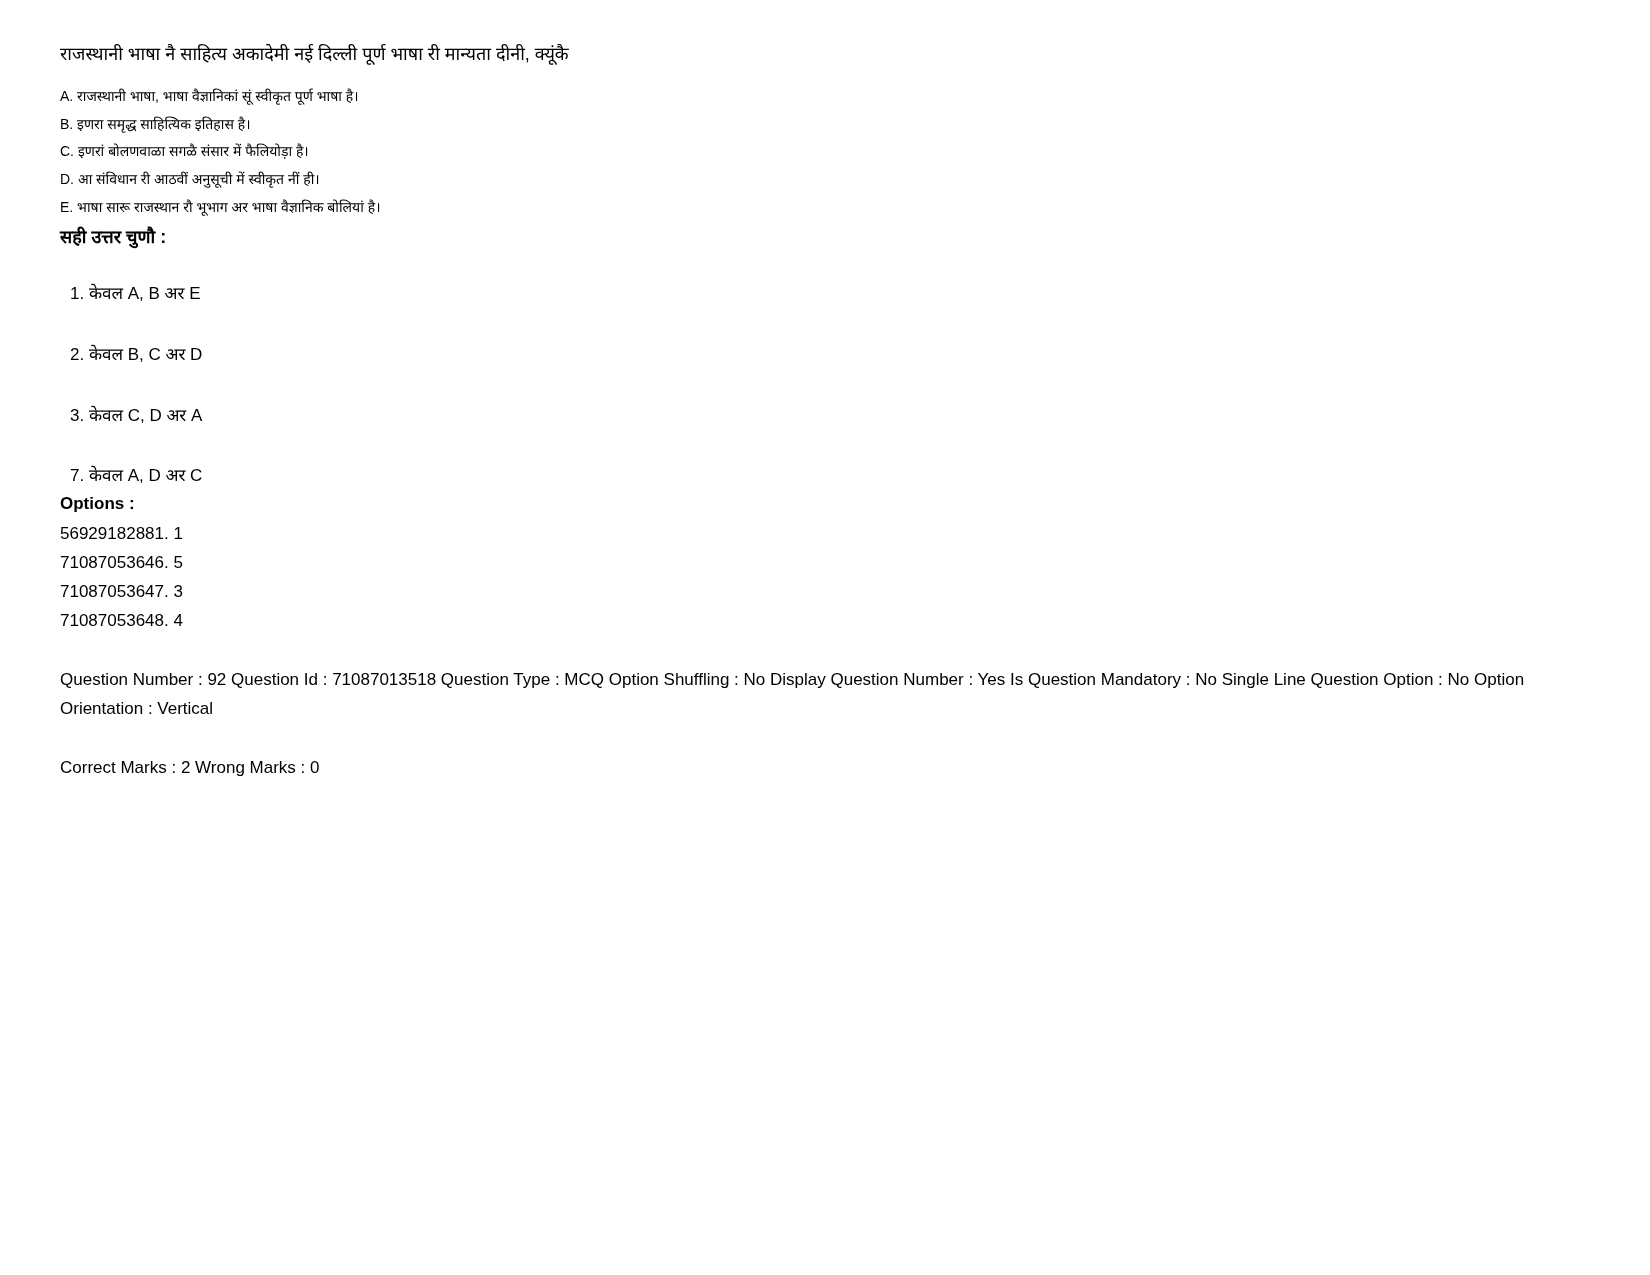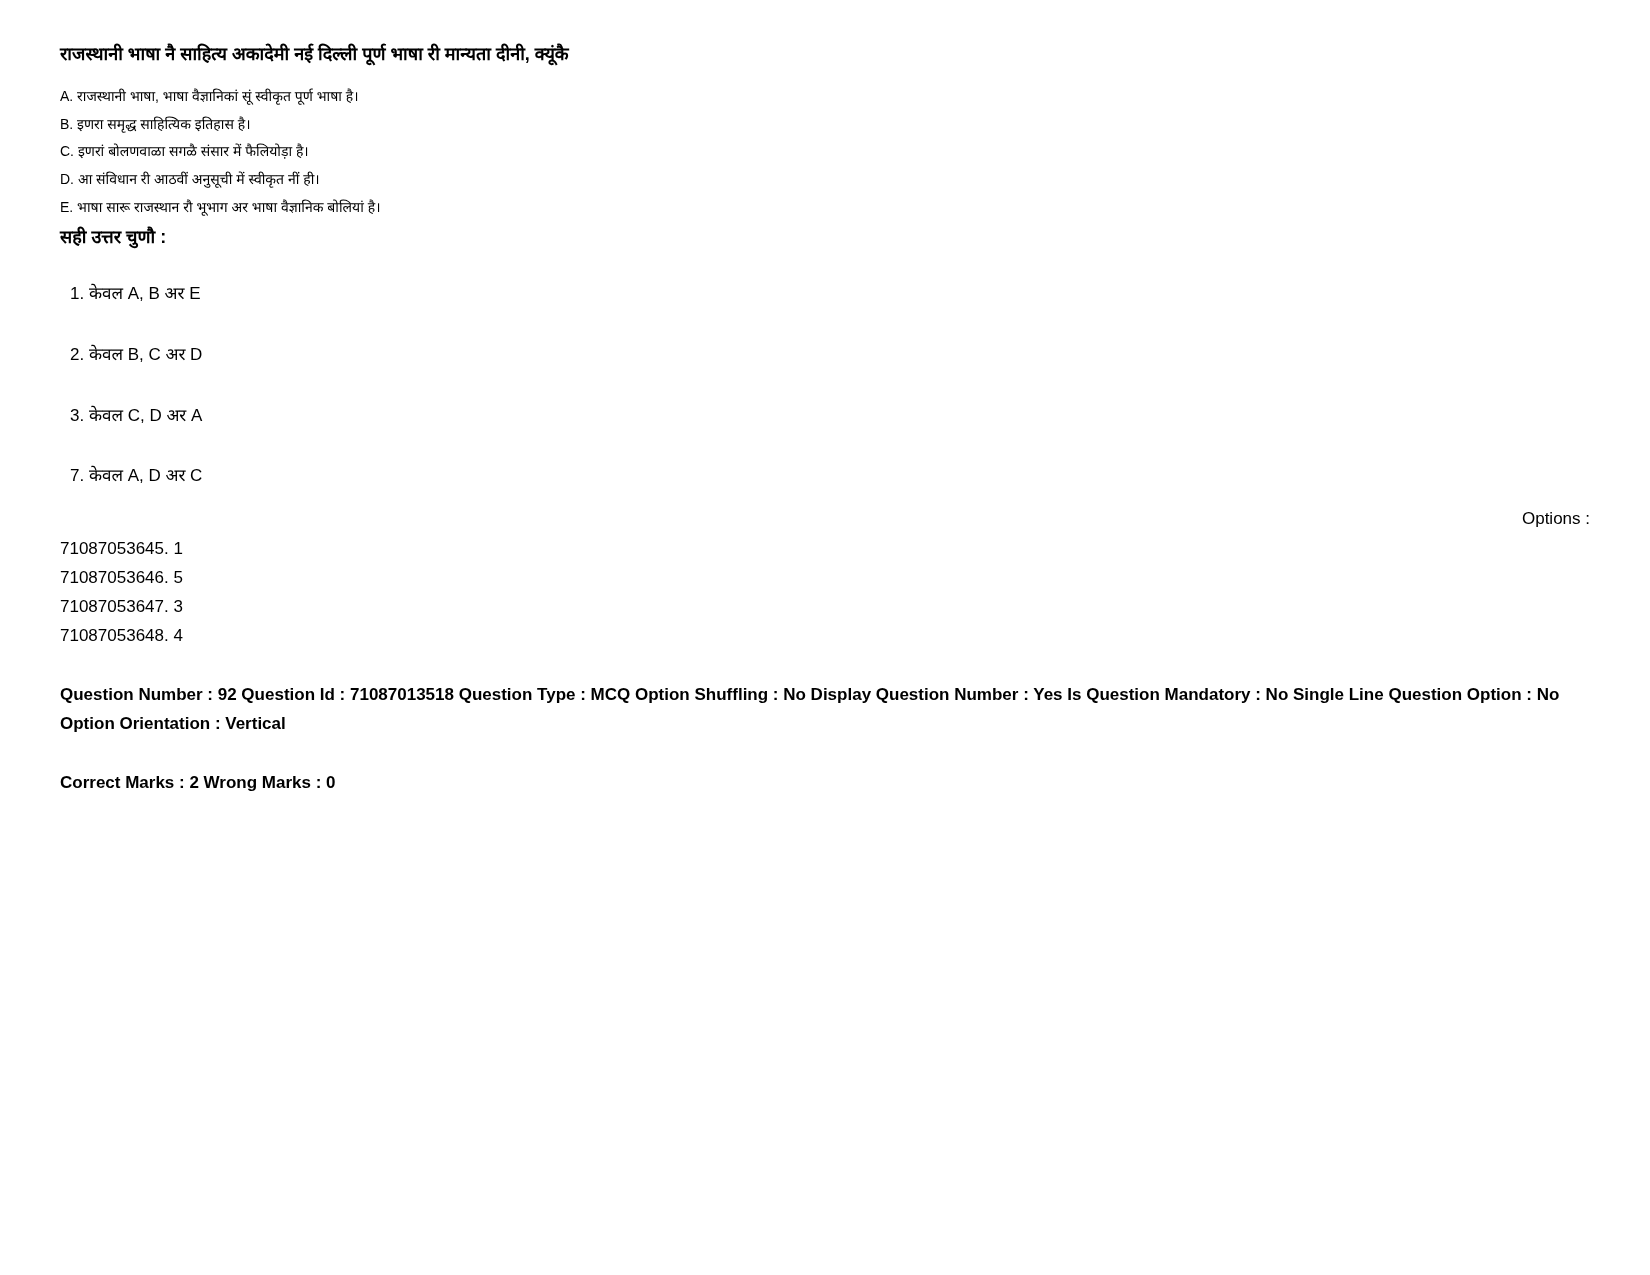--- a/index.html
+++ b/index.html
@@ -13,52 +13,51 @@
       font-size: 16px;
       color: #000000;
       width: 1650px;
       min-height: 1275px;
       padding: 40px 60px;
     }
     .question-text {
       font-size: 18px;
       line-height: 1.6;
       margin-bottom: 16px;
-      font-weight: bold;
+      font-weight: normal;
     }
     .option-line {
       font-size: 14px;
       line-height: 1.7;
       margin-bottom: 4px;
     }
     .choose-answer {
       font-size: 18px;
       font-weight: bold;
       margin-bottom: 10px;
     }
     .numbered-option {
       font-size: 17px;
       line-height: 1.7;
       margin-left: 10px;
       margin-top: 32px;
     }
     .options-label {
       font-size: 17px;
-      font-weight: normal;
-      margin-top: 18px;
+      font-weight: bold;
+      margin-top: 3px;
       margin-bottom: 6px;
-      text-align: right;
     }
     .option-id-line {
       font-size: 17px;
       line-height: 1.7;
     }
     .metadata {
       font-size: 17px;
-      font-weight: bold;
+      font-weight: normal;
       margin-top: 30px;
       line-height: 1.7;
     }
   </style>
 </head>
 <body>
 
 <p class="question-text">राजस्थानी भाषा नै साहित्य अकादेमी नई दिल्ली पूर्ण भाषा री मान्यता दीनी, क्यूंकै</p>
 
 <p class="option-line">A. राजस्थानी भाषा, भाषा वैज्ञानिकां सूं स्वीकृत पूर्ण भाषा है।</p>
@@ -68,19 +67,19 @@
 <p class="option-line">E.  भाषा सारू राजस्थान रौ भूभाग अर भाषा वैज्ञानिक बोलियां है।</p>
 
 <p class="choose-answer">सही उत्तर चुणौ :</p>
 
 <p class="numbered-option">1. केवल A, B अर E</p>
 <p class="numbered-option">2. केवल B, C अर D</p>
 <p class="numbered-option">3. केवल C, D अर A</p>
 <p class="numbered-option">7. केवल A, D अर C</p>
 
 <p class="options-label">Options :</p>
-<p class="option-id-line">71087053645. 1</p>
+<p class="option-id-line">56929182881. 1</p>
 <p class="option-id-line">71087053646. 5</p>
 <p class="option-id-line">71087053647. 3</p>
 <p class="option-id-line">71087053648. 4</p>
 
 <p class="metadata">Question Number : 92 Question Id : 71087013518 Question Type : MCQ Option Shuffling : No Display Question Number : Yes Is Question Mandatory : No Single Line Question Option : No Option Orientation : Vertical</p>
 <p class="metadata">Correct Marks : 2 Wrong Marks : 0</p>
 
 </body></html>

